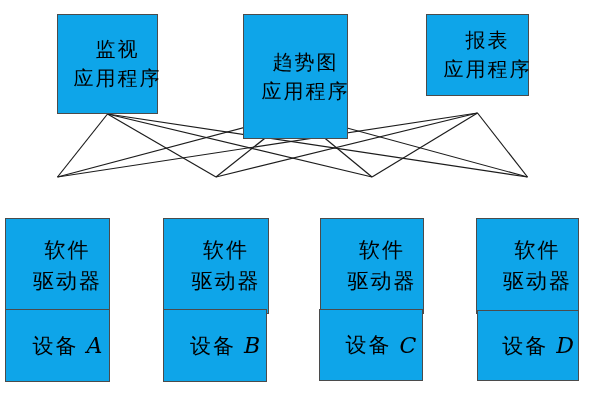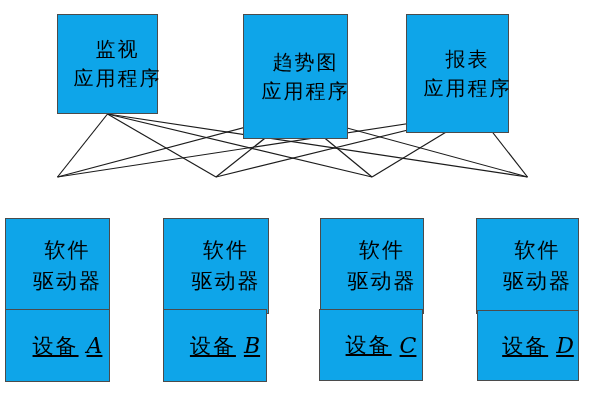--- a/index.html
+++ b/index.html
@@ -37,30 +37,30 @@
     z-index: 1;
     padding-left: 18px;
   }
   .node .t {
     letter-spacing: 2px;
     text-indent: 2px;
     white-space: nowrap;
   }
   .app-node   { font-size: 20px; line-height: 29px; }
   .driver-node{ font-size: 21px; line-height: 31px; margin-top: 41px; }
-  .device-node{ font-size: 21px; flex-direction: row; text-decoration: underline; }
+  .device-node{ font-size: 21px; flex-direction: row; }
   .device-node .letter {
     font-style: italic;
     margin-left: 8px;
     font-size: 22px;
   }
 
   #n-app-monitor { left: 57px;  top: 14px;  width: 101px; height: 100px; }
   #n-app-trend   { left: 243px; top: 14px;  width: 105px; height: 125px; }
-  #n-app-report  { left: 406px; top: 14px;  width: 103px; height: 119px;  }
+  #n-app-report  { left: 426px; top: 14px;  width: 103px; height: 82px;  }
 
   #n-driver-1 { left: 5px;   top: 177px; width: 105px; height: 96px; }
   #n-driver-2 { left: 163px; top: 177px; width: 106px; height: 96px; }
   #n-driver-3 { left: 320px; top: 177px; width: 104px; height: 96px; }
   #n-driver-4 { left: 476px; top: 177px; width: 103px; height: 96px; }
 
   #n-device-a { left: 5px;   top: 309px; width: 105px; height: 73px; }
   #n-device-b { left: 163px; top: 309px; width: 104px; height: 73px; }
   #n-device-c { left: 319px; top: 309px; width: 104px; height: 72px; }
   #n-device-d { left: 477px; top: 310px; width: 102px; height: 71px; }

